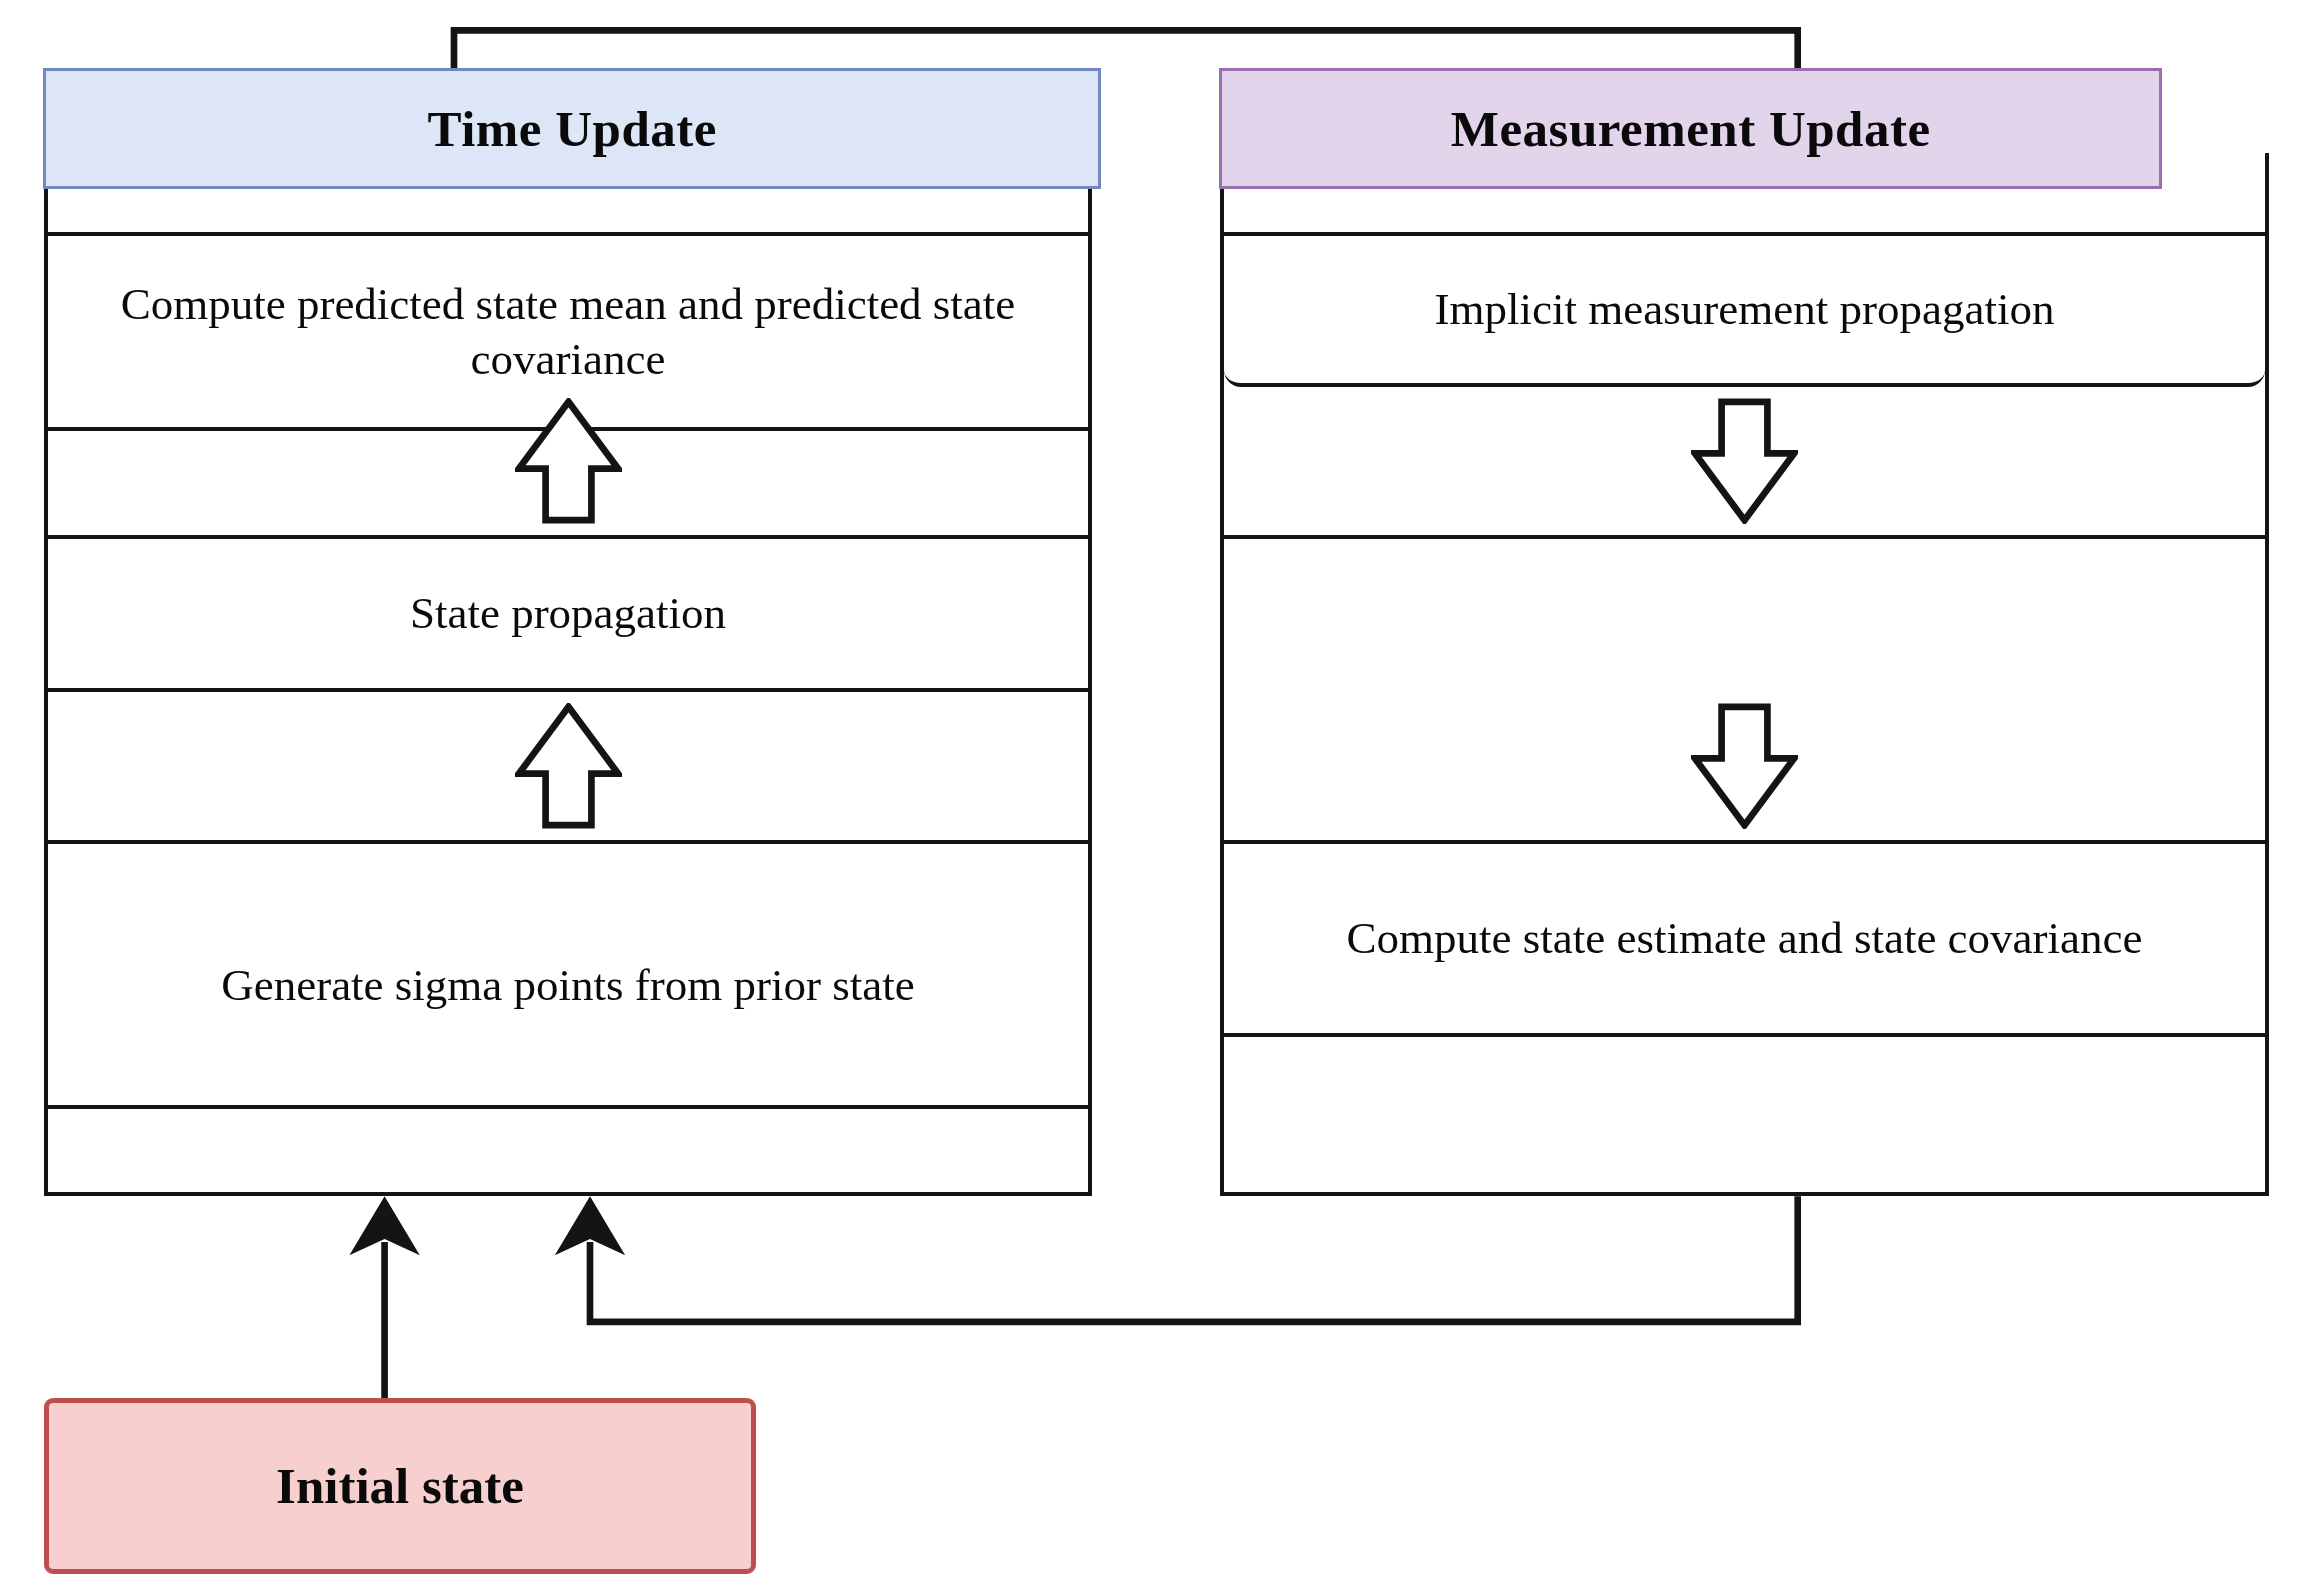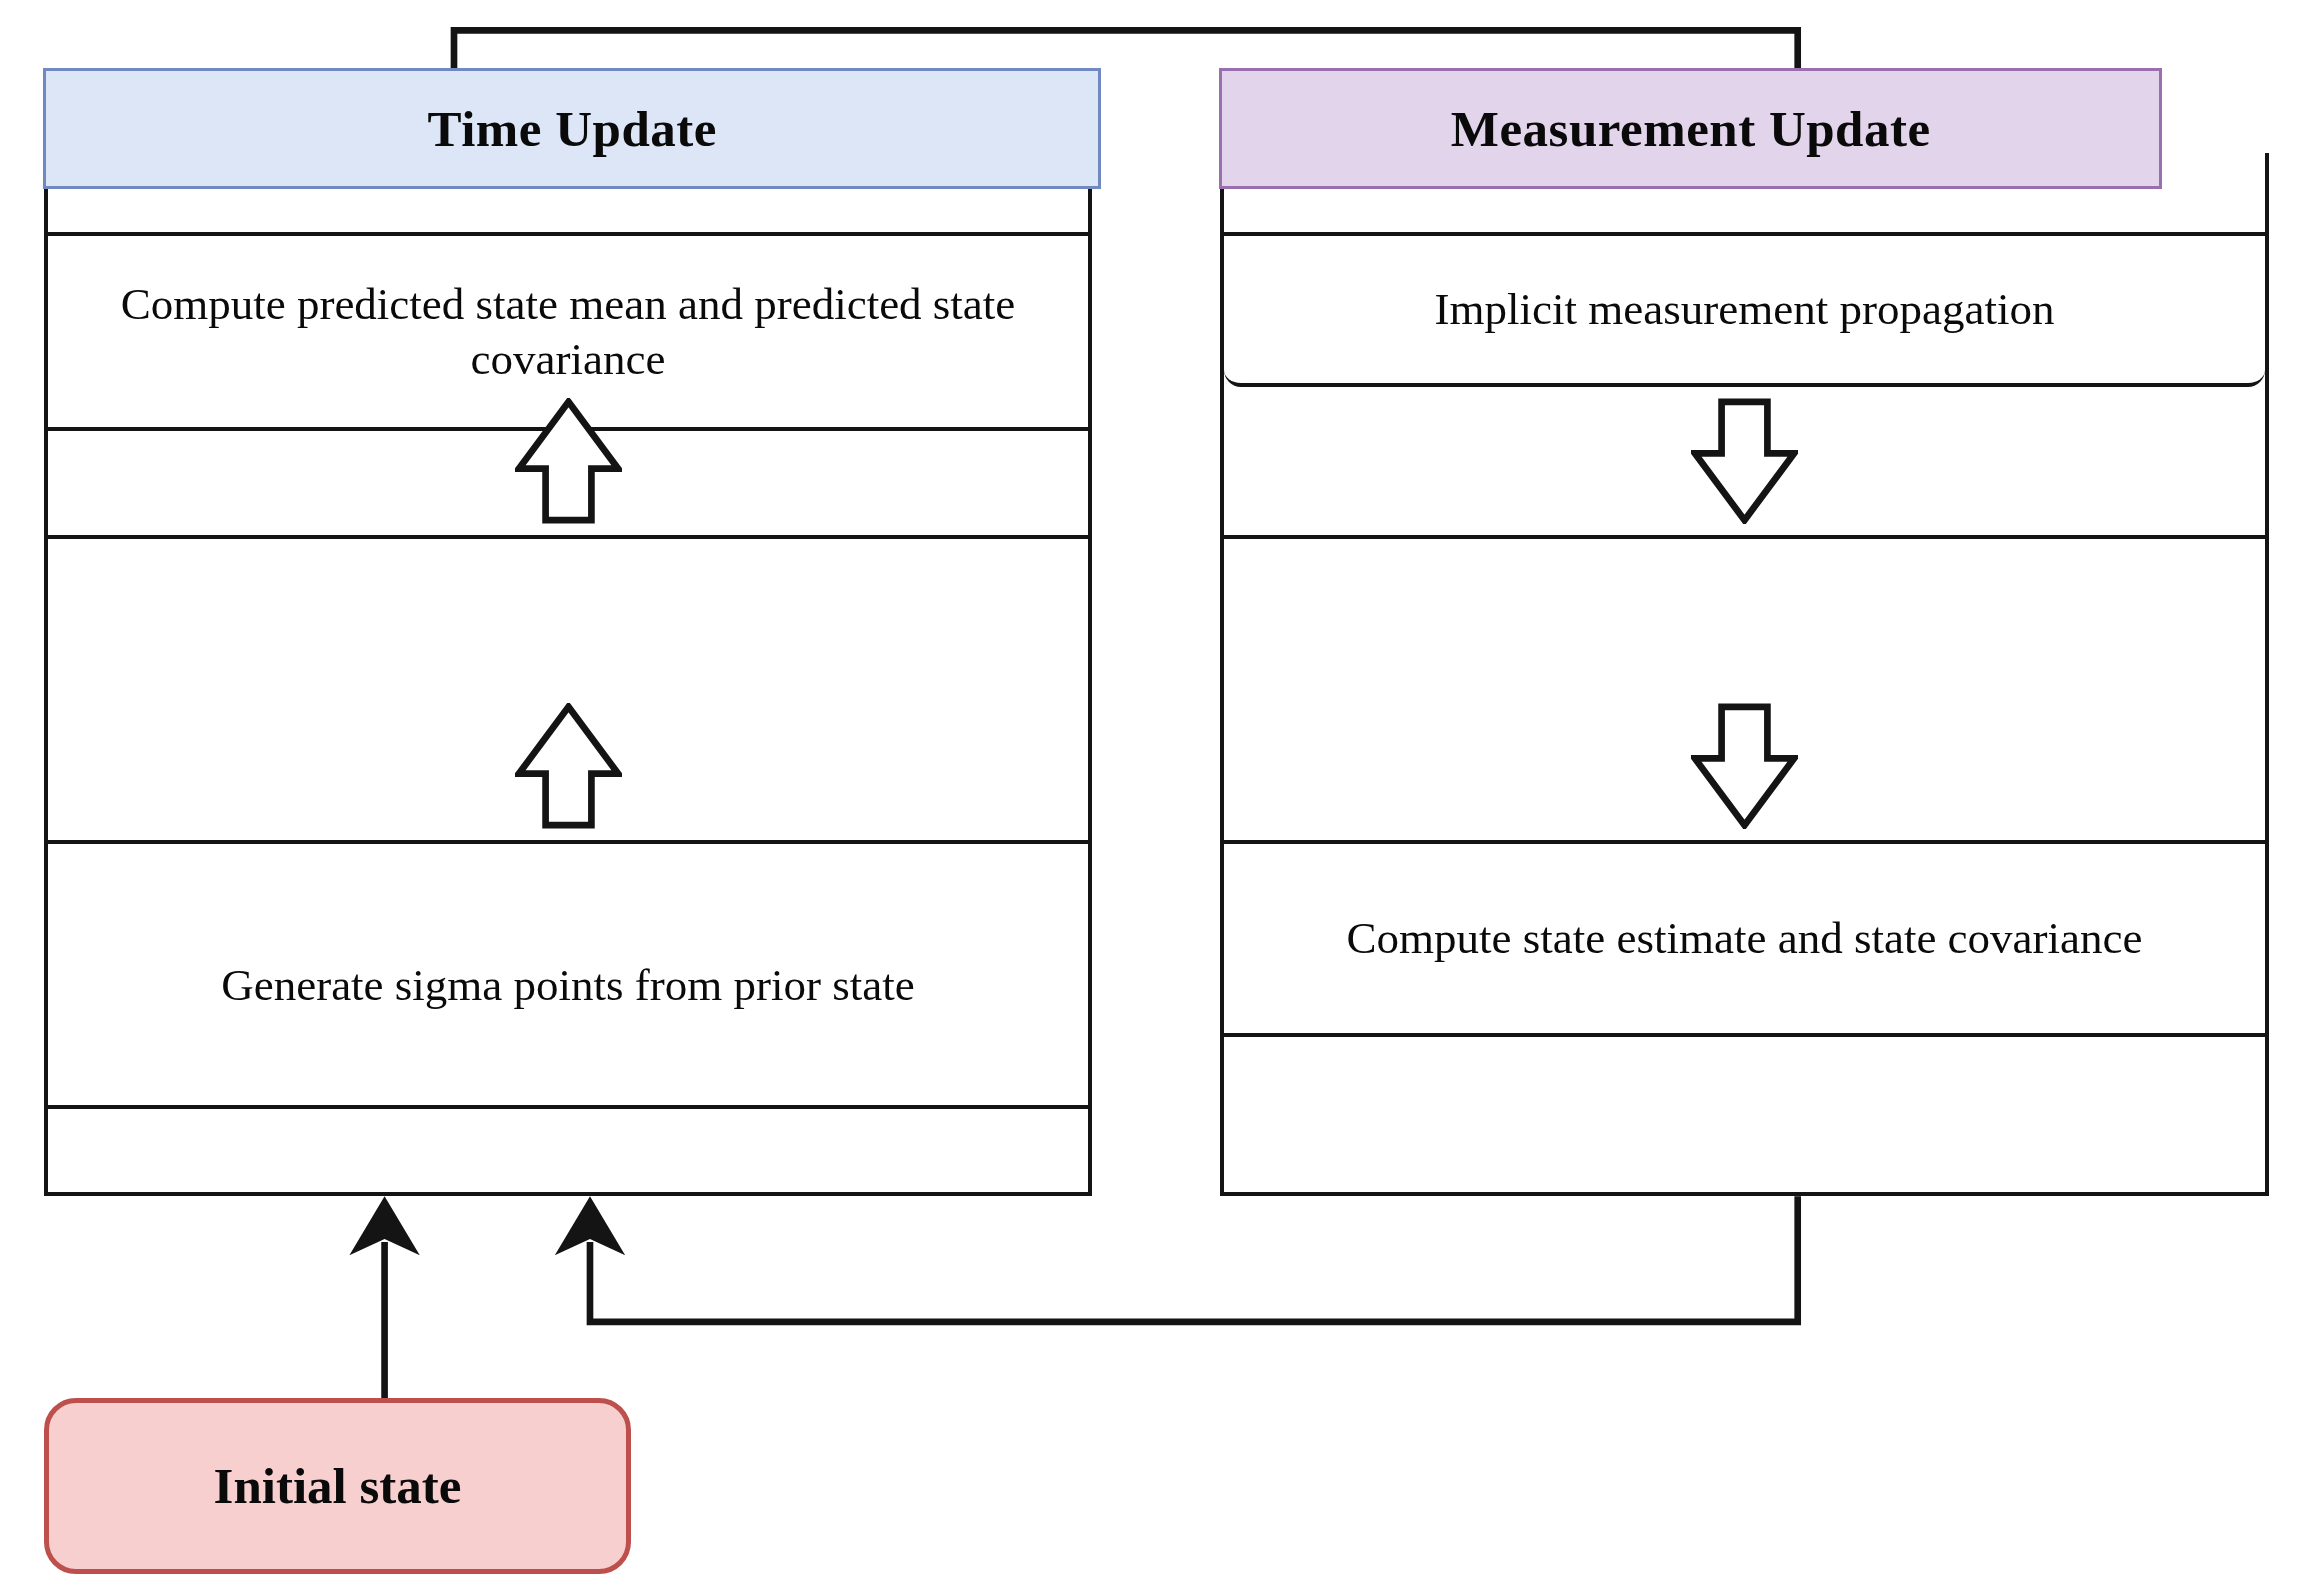--- a/index.html
+++ b/index.html
@@ -48,23 +48,23 @@
   .rr3{top:386px;height:153px;}
   .rr4{top:539px;height:152px;}
   .rr5{top:691px;height:193px;}
   .rr6{top:885px;height:154px;border-bottom:none;}
 
   
   .block-arrow{width:107px;height:126px;}
   .block-arrow svg{display:block;width:107px;height:126px;}
 
   
-  .initial-state{position:absolute;left:44px;top:1398px;width:587px;height:176px;
+  .initial-state{position:absolute;left:44px;top:1398px;width:712px;height:176px;
                  box-sizing:border-box;background:#f7cfcf;border:5.7px solid #bd4f4c;
-                 border-radius:32px;display:flex;align-items:center;
+                 border-radius:9px;display:flex;align-items:center;
                  justify-content:center;font-weight:bold;font-size:51px;color:#0a0a0a;}
 
   
   #wires{position:absolute;left:0;top:0;width:2304px;height:1590px;
          pointer-events:none;}
 </style>
 </head>
 <body>
 
 <div id="stage">
@@ -100,20 +100,23 @@
     </div>
 
     <div class="row lr2">
       <div class="block-arrow">
         <svg viewBox="0 0 112 132" xmlns="http://www.w3.org/2000/svg">
           <polygon points="56,4 108,74 80,74 80,128 32,128 32,74 4,74" fill="#ffffff" stroke="#141414" stroke-width="7" stroke-linejoin="miter"></polygon>
         </svg>
       </div>
     </div>
 
+    <div class="row lr3">
+      <div class="row-text">State propagation</div>
+    </div>
 
     <div class="row lr4">
       <div class="block-arrow">
         <svg viewBox="0 0 112 132" xmlns="http://www.w3.org/2000/svg">
           <polygon points="56,4 108,74 80,74 80,128 32,128 32,74 4,74" fill="#ffffff" stroke="#141414" stroke-width="7" stroke-linejoin="miter"></polygon>
         </svg>
       </div>
     </div>
 
     <div class="row lr5">

